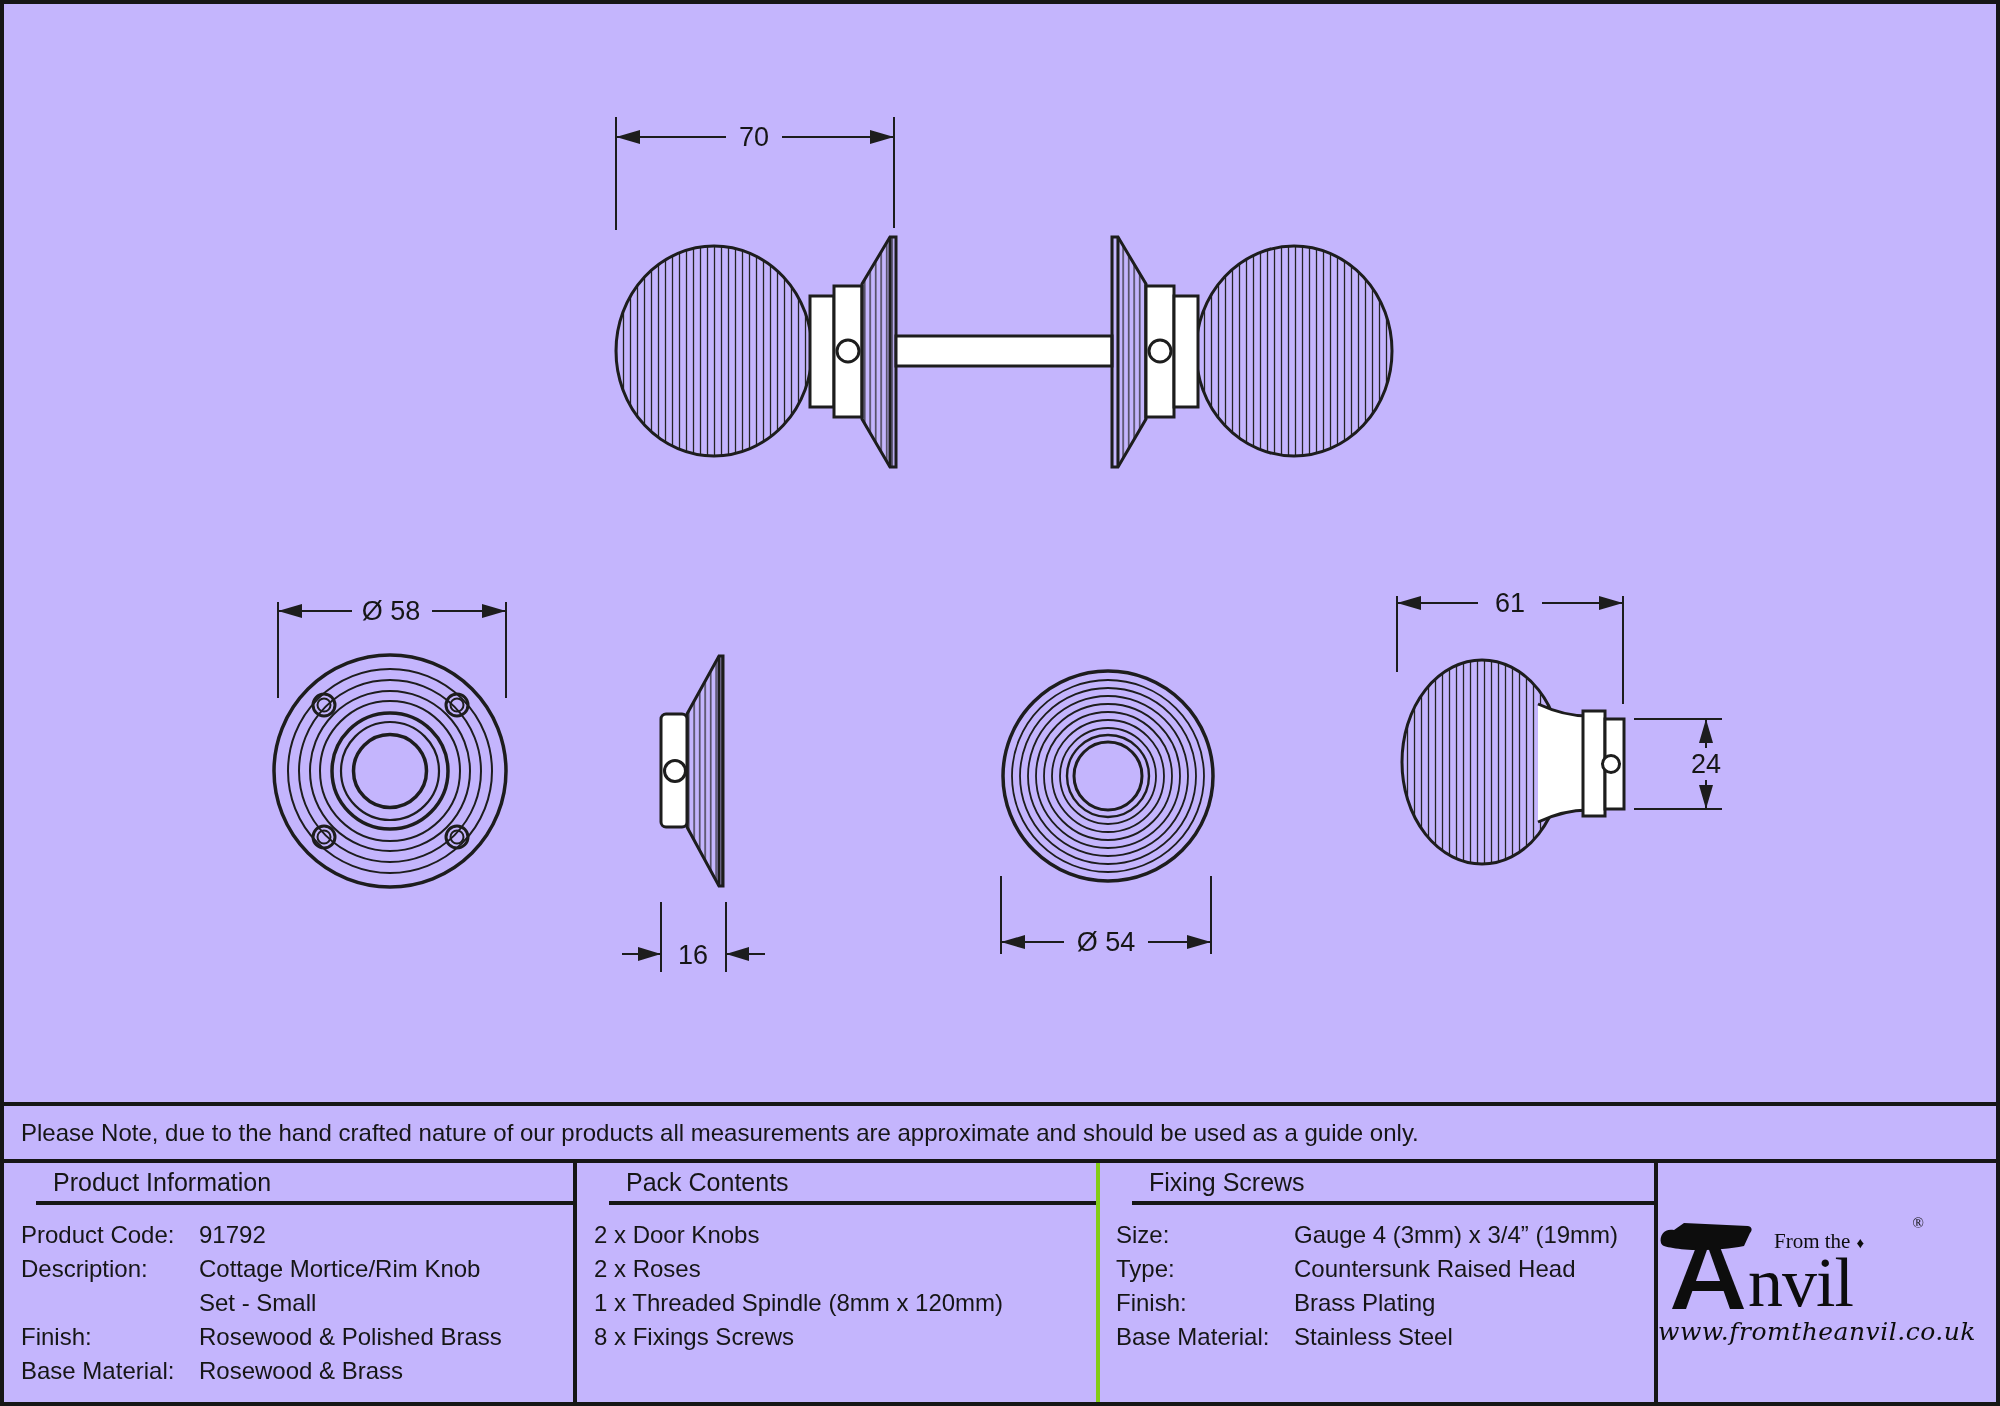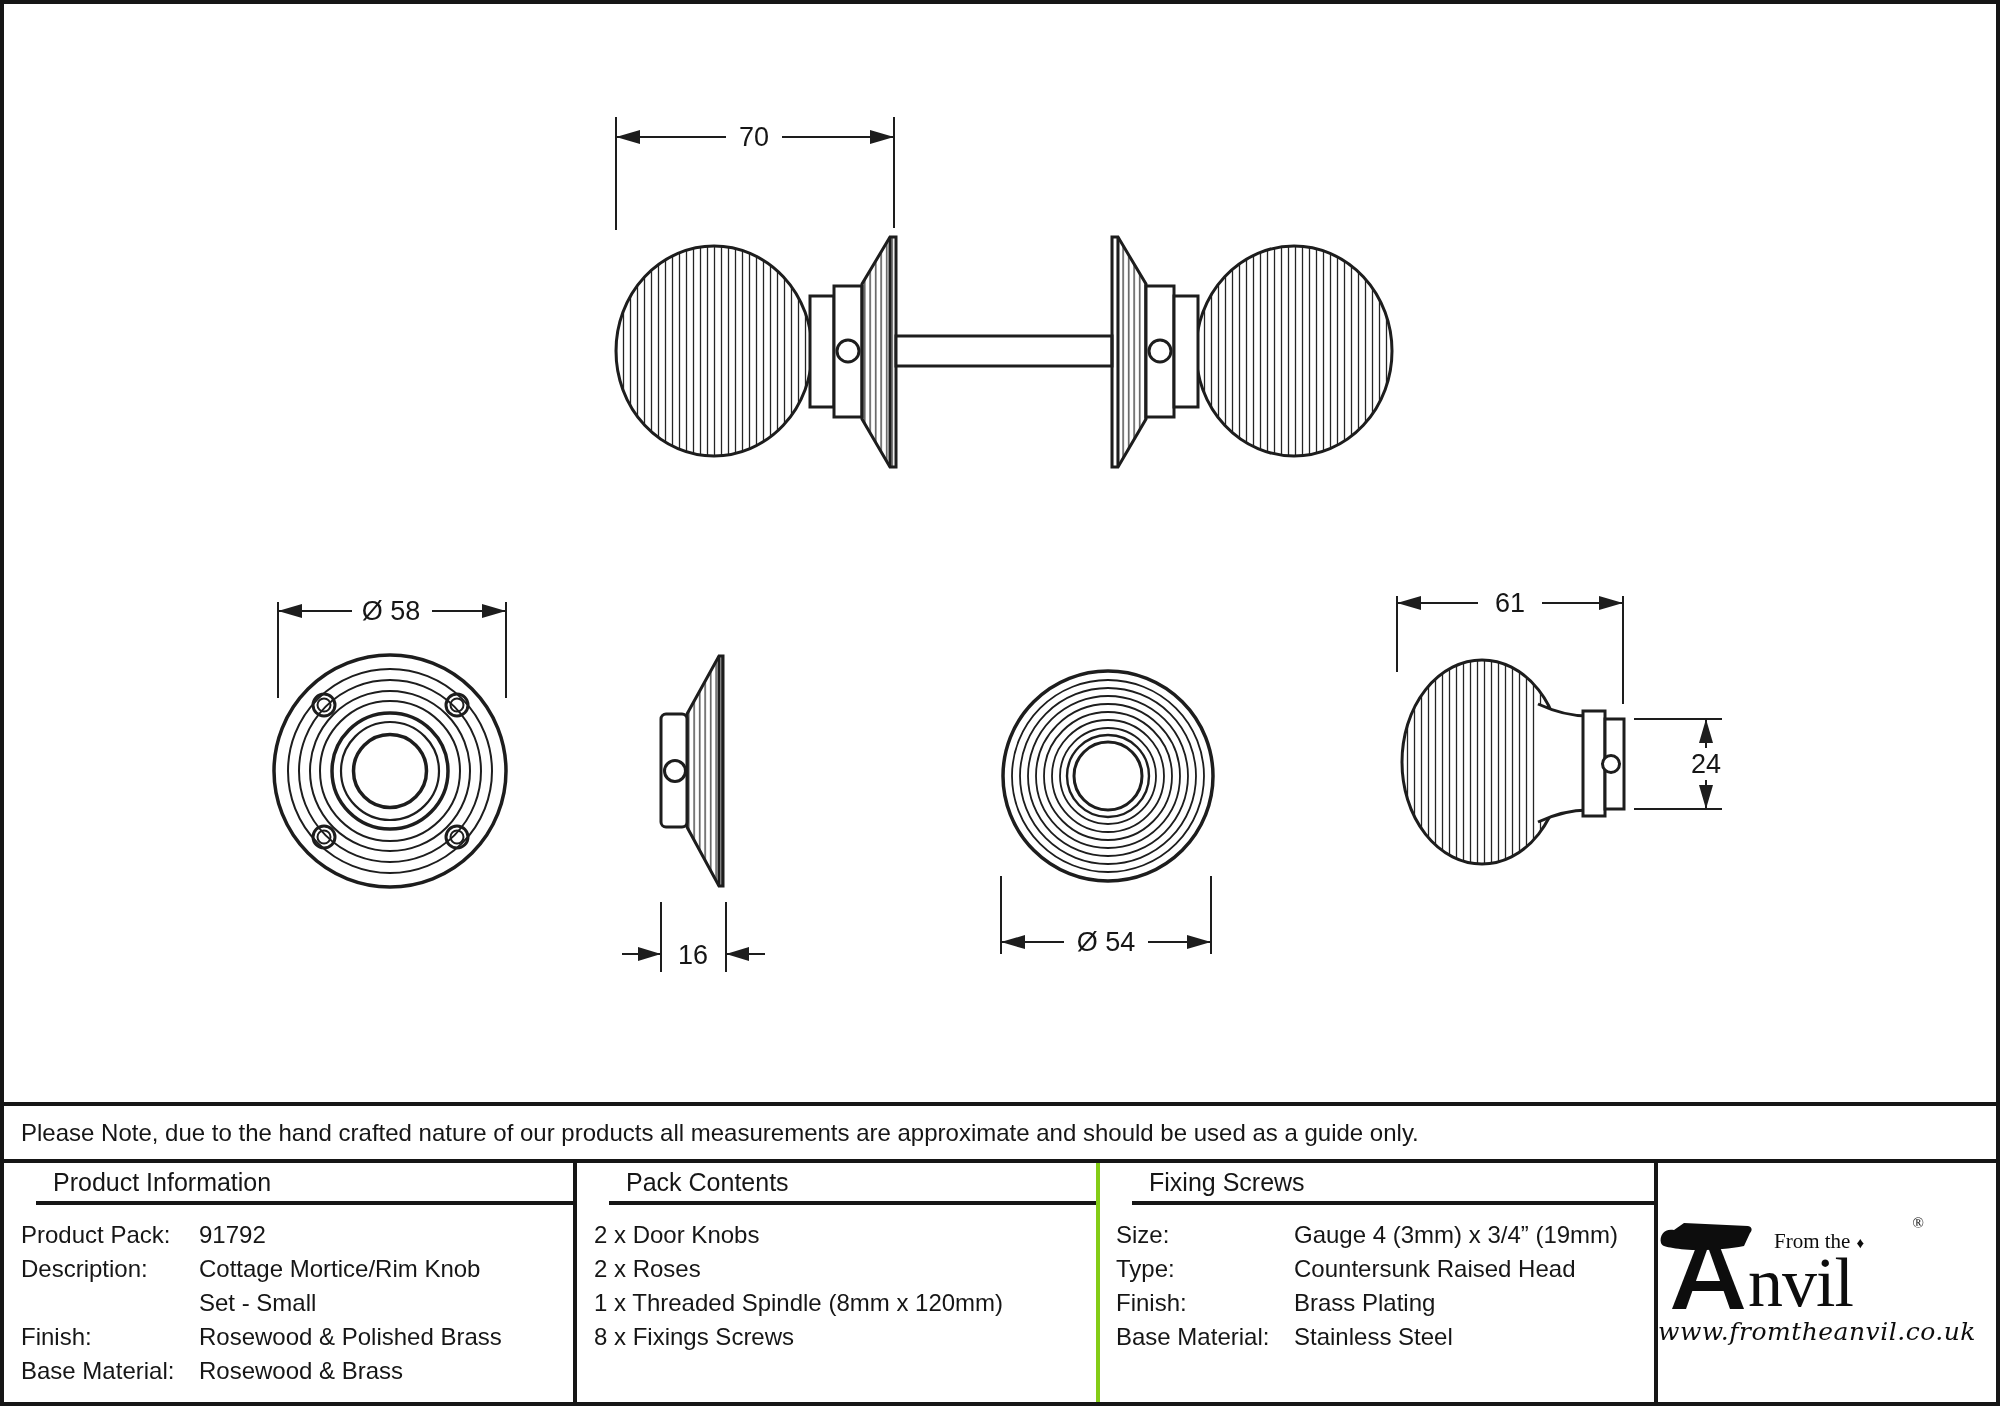--- a/index.html
+++ b/index.html
@@ -1,17 +1,17 @@
 <!DOCTYPE html>
 <html><head>
 <meta charset="utf-8">
 <style>
   html,body { margin:0; padding:0; background:#e8e8e8; }
   .page {
-    position:relative; width:2000px; height:1406px; background:#ffffff;
+    position:relative; width:2000px; height:1406px; background:#c4b5fd;
     border:4px solid #161616; box-sizing:border-box;
     font-family:"Liberation Sans", sans-serif; color:#161616; overflow:hidden;
   }
   svg.drawing { position:absolute; left:0; top:0; }
   svg .ln   { stroke:#1d1d1d; stroke-width:3; fill:none; }
   svg .fw   { fill:#ffffff; stroke:#1d1d1d; stroke-width:3; }
   svg .ring { fill:none; stroke:#1d1d1d; }
   svg .dim  { stroke:#1d1d1d; stroke-width:2; fill:none; }
   svg .arr  { fill:#1d1d1d; stroke:none; }
   svg .dimtxt { font:27px "Liberation Sans", sans-serif; fill:#161616;
@@ -201,21 +201,21 @@
   <div class="note-row">
     <span>Please Note, due to the hand crafted nature of our products all measurements are approximate and should be used as a guide only.</span>
   </div>
 
   <div class="info-table">
 
     <div class="col col-1">
       <div class="col-header">Product Information</div>
       <div class="col-body">
         <div class="trow">
-          <span class="lbl">Product Pack:</span>
+          <span class="lbl">Product Code:</span>
           <span class="val">91792</span>
         </div>
         <div class="trow">
           <span class="lbl">Description:</span>
           <span class="val">Cottage Mortice/Rim Knob</span>
         </div>
         <div class="trow">
           <span class="lbl"></span>
           <span class="val">Set - Small</span>
         </div>

